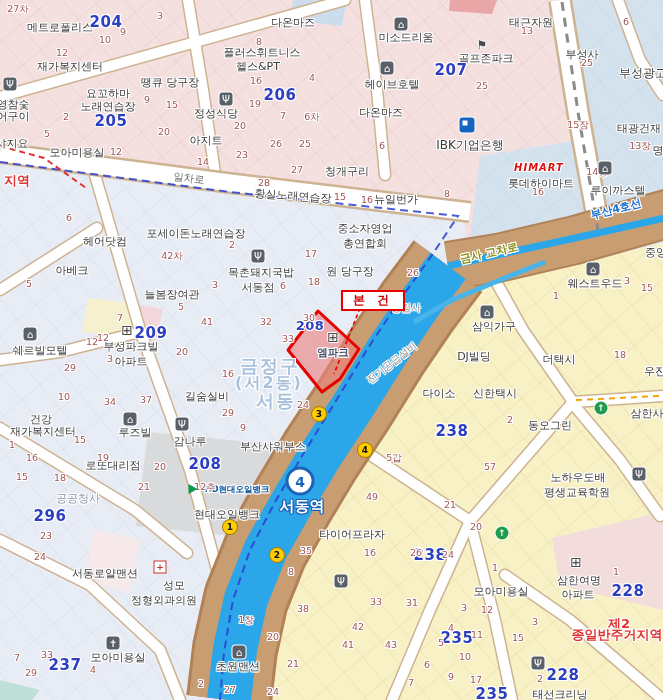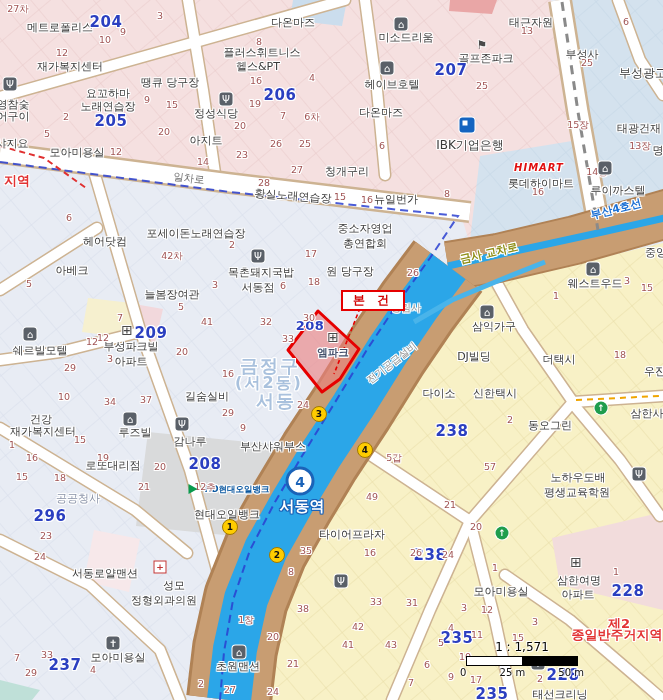--- a/index.html
+++ b/index.html
@@ -415,25 +415,13 @@
 
   <div id="callout">
     <span>본 건</span>
   </div>
 
   <div id="stbadge">
     <span>4</span>
   </div>
   <div class="lb station-nm" style="left:302px;top:506px;transform:translate(-50%,-50%);z-index:3">서동역</div>
 
-  <div id="scale">
-    <div class="ratio">1 : 1,571</div>
-    <div class="bar">
-        <span class="w"></span>
-        <span class="b"></span>
-      </div>
-    <div class="ticks">
-      <span>0</span>
-      <span>25 m</span>
-      <span>50 m</span>
-    </div>
-  </div>
 </div>
 
 </body></html>

